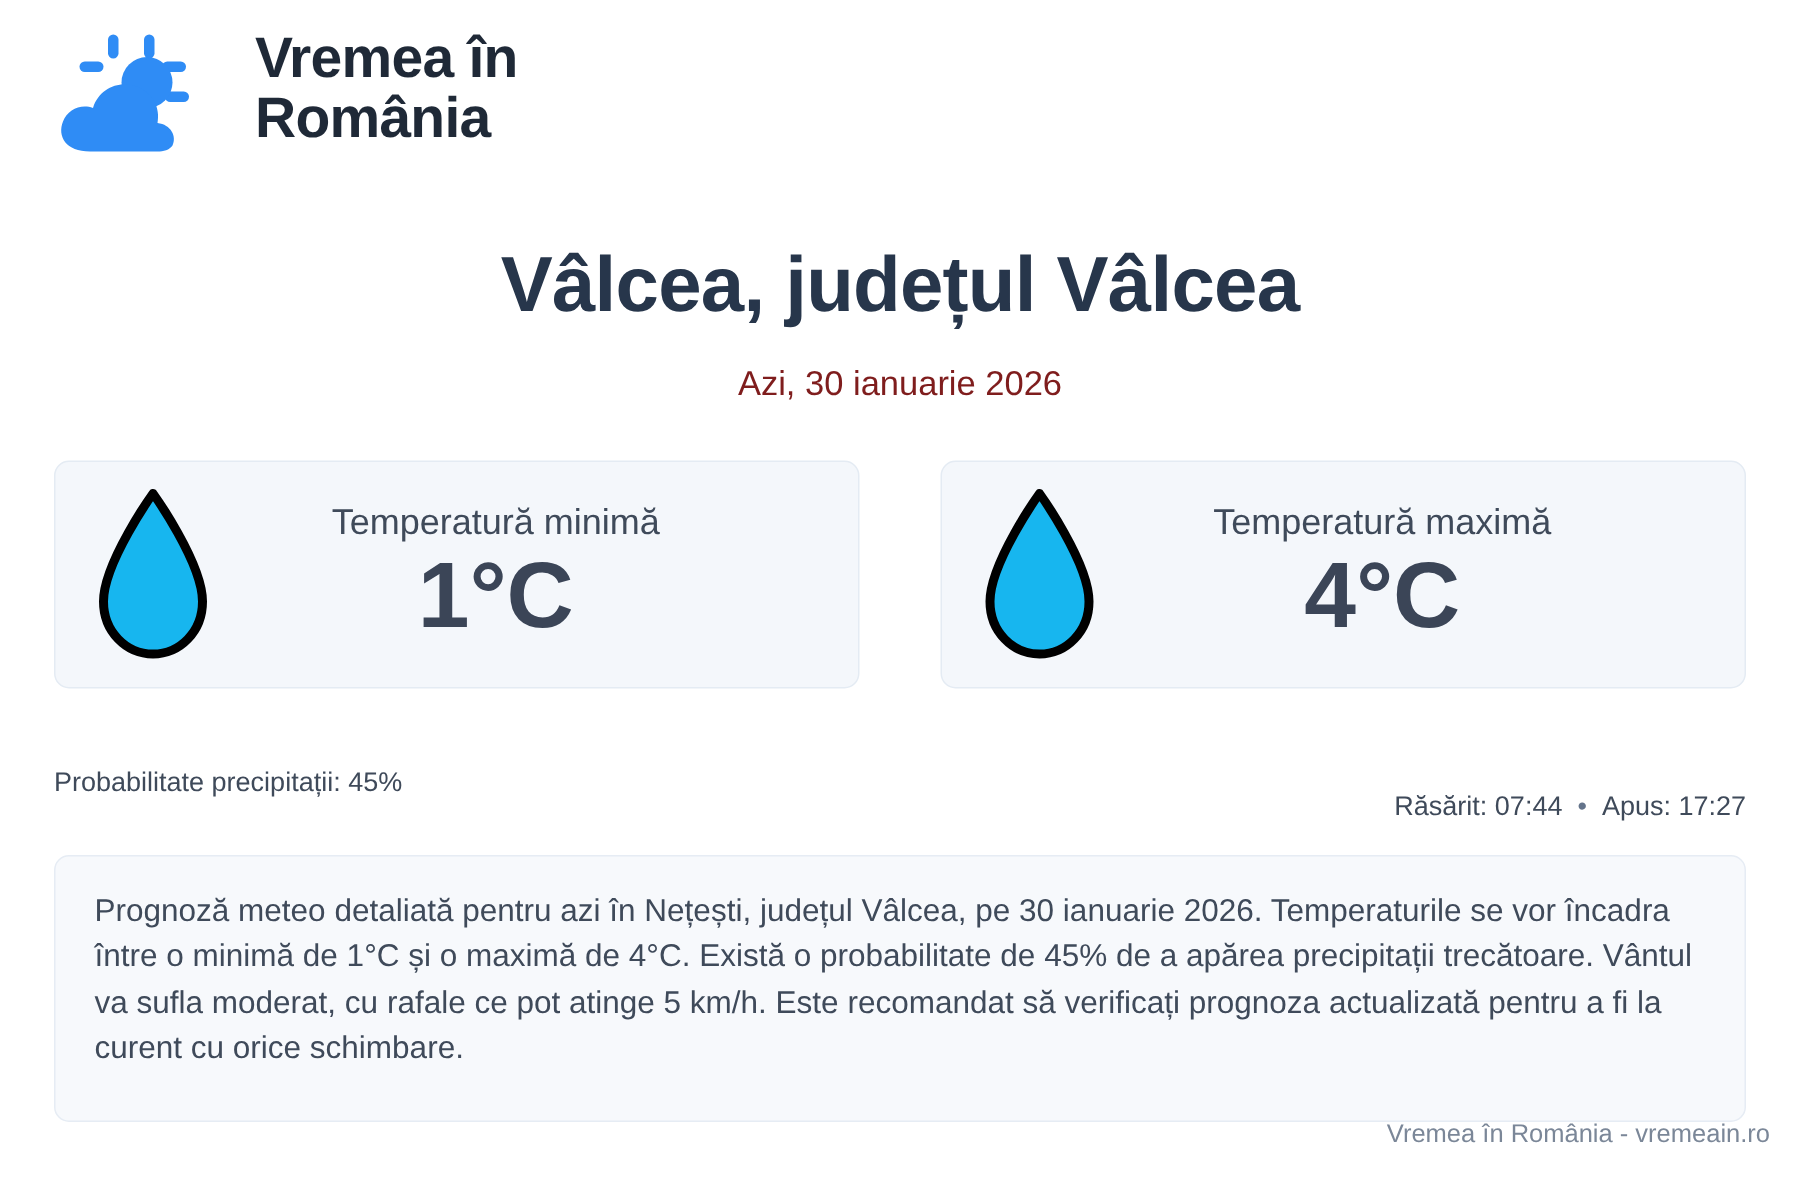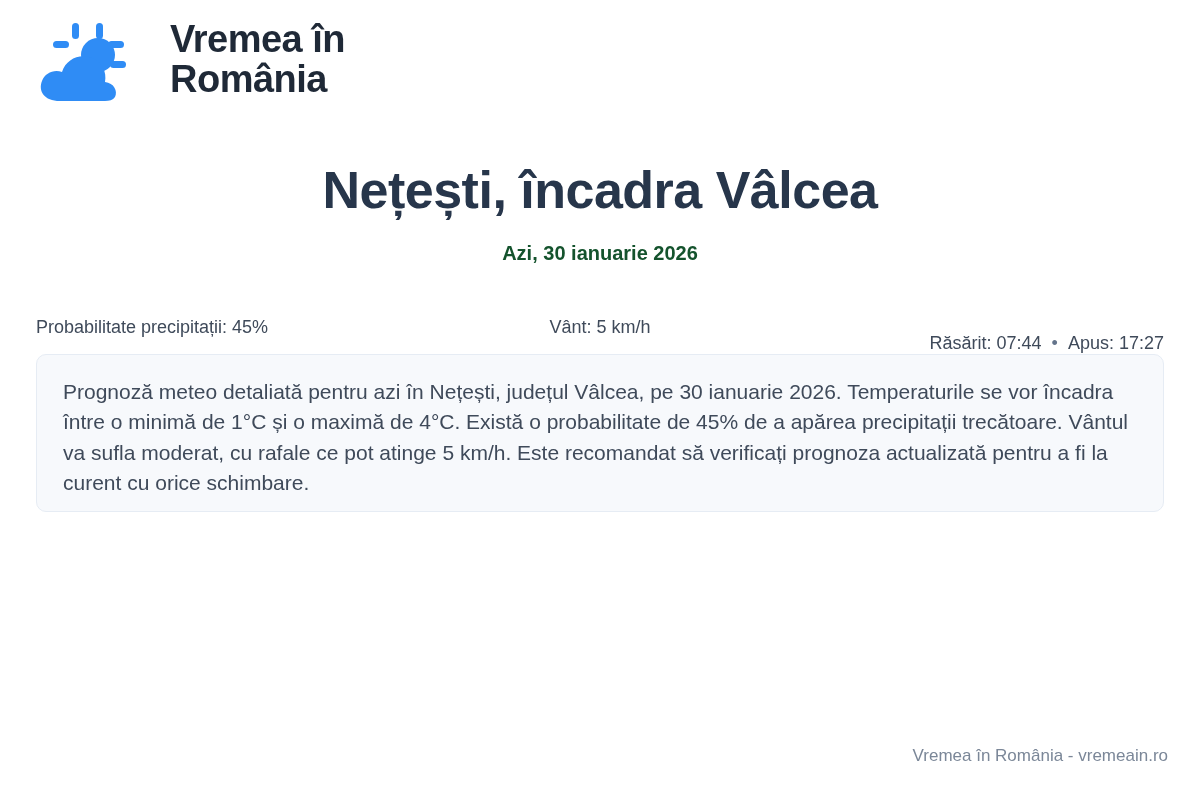--- a/index.html
+++ b/index.html
@@ -49,24 +49,23 @@
   .city-title {
     text-align: center;
     font-size: 52px;
     font-weight: bold;
     color: #27364b;
     letter-spacing: -0.5px;
     margin-top: 40px;
   }
   .date-line {
     text-align: center;
-    font-size: 20px;
-    color: #14532d;
+    font-size: 23px;
+    color: #7f1d1d;
     margin-top: 22px;
-    font-weight: bold;
   }
 
   
   .cards {
     display: flex;
     gap: 54px;
     margin-top: 38px;
   }
   .card {
     flex: 1 1 0;
@@ -109,34 +108,35 @@
     font-size: 18px;
     color: #3f4a5a;
   }
   .details .d-left   { flex: 1 1 0; text-align: left; }
   .details .d-center { flex: 1 1 0; text-align: center; }
   .details .d-right  { flex: 1 1 0; text-align: right; margin-top: 32px; }
   .dot-sep { padding: 0 10px; color: #64748b; }
 
   
   .description {
+    margin-top: 22px;
     background: #f7f9fc;
     border: 1px solid #e6ecf4;
     border-radius: 10px;
-    padding: 22px 26px 12px 26px;
+    padding: 22px 26px 32px 26px;
     font-size: 21px;
     line-height: 1.45;
     color: #3f4a5a;
     box-sizing: border-box;
   }
 
   
   .footer {
     position: absolute;
-    right: 32px;
+    right: 20px;
     bottom: 34px;
     font-size: 17px;
     color: #7b8798;
   }
 </style>
 </head>
 <body>
 
 <div class="page">
 
@@ -151,27 +151,53 @@
         <rect x="17" y="24" width="16" height="7" rx="3.5" fill="#2f8cf5"></rect>
 
         <circle cx="62" cy="38" r="17" fill="#2f8cf5"></circle>
 
         <path d="M24 84 C8 84 2 74 6 64 C9 56 18 52 26 55 C30 42 44 36 56 41 C66 45 71 55 69 65 C78 66 82 74 79 80 C77 83 73 84 69 84 Z" fill="#2f8cf5"></path>
       </svg>
     </div>
     <div class="brand-title">Vremea în România</div>
   </div>
 
-  <div class="city-title">Nețești, încadra Vâlcea</div>
+  <div class="city-title">Vâlcea, județul Vâlcea</div>
   <div class="date-line">Azi, 30 ianuarie 2026</div>
 
+  <div class="cards">
+
+    <div class="card">
+      <div class="drop">
+        <svg viewBox="0 0 78 120" width="78" height="120" aria-hidden="true">
+          <path d="M39 6 C39 6 72 52 72 78 C72 98 57 113 39 113 C21 113 6 98 6 78 C6 52 39 6 39 6 Z" fill="#17b6ef" stroke="#000000" stroke-width="6" stroke-linejoin="round"></path>
+        </svg>
+      </div>
+      <div class="card-text">
+        <div class="card-label">Temperatură minimă</div>
+        <div class="card-value">1°C</div>
+      </div>
+    </div>
+
+    <div class="card">
+      <div class="drop">
+        <svg viewBox="0 0 78 120" width="78" height="120" aria-hidden="true">
+          <path d="M39 6 C39 6 72 52 72 78 C72 98 57 113 39 113 C21 113 6 98 6 78 C6 52 39 6 39 6 Z" fill="#17b6ef" stroke="#000000" stroke-width="6" stroke-linejoin="round"></path>
+        </svg>
+      </div>
+      <div class="card-text">
+        <div class="card-label">Temperatură maximă</div>
+        <div class="card-value">4°C</div>
+      </div>
+    </div>
+
+  </div>
 
   <div class="details">
     <div class="d-left">Probabilitate precipitații: 45%</div>
-    <div class="d-center">Vânt: 5 km/h</div>
     <div class="d-right">
       <span>Răsărit: 07:44</span><span class="dot-sep">•</span><span>Apus: 17:27</span>
     </div>
   </div>
 
   <div class="description">Prognoză meteo detaliată pentru azi în Nețești, județul Vâlcea, pe 30 ianuarie 2026. Temperaturile se vor încadra între o minimă de 1°C și o maximă de 4°C. Există o probabilitate de 45% de a apărea precipitații trecătoare. Vântul va sufla moderat, cu rafale ce pot atinge 5 km/h. Este recomandat să verificați prognoza actualizată pentru a fi la curent cu orice schimbare.</div>
 
   <div class="footer">Vremea în România - vremeain.ro</div>
 
 </div>

